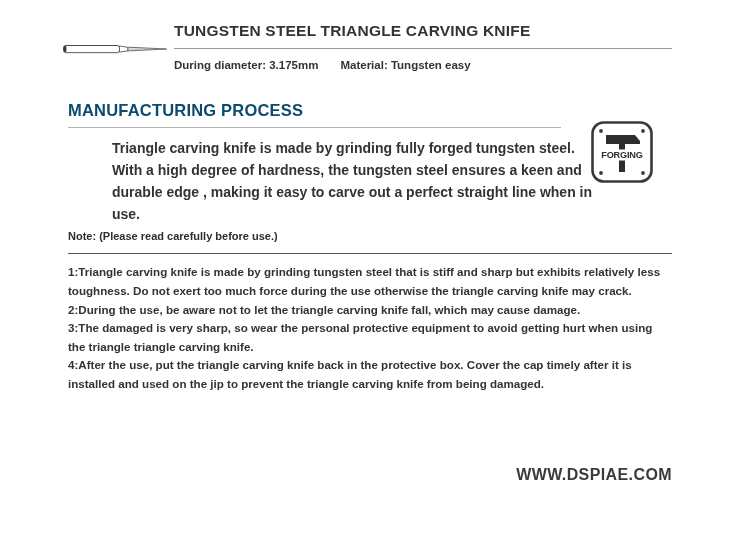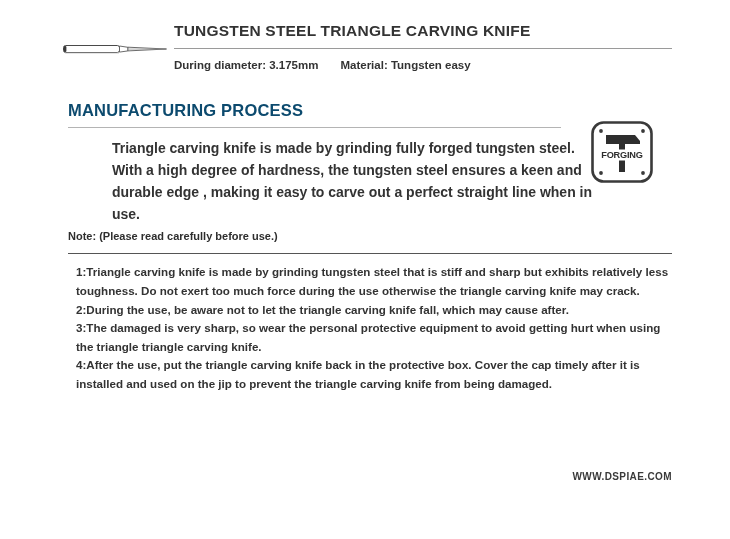--- a/index.html
+++ b/index.html
@@ -120,21 +120,21 @@
     color: #2e2e2e;
     line-height: 20px;
   }
   .rule-note {
     margin-top: 7px;
     width: 604px;
     height: 1.4px;
     background: #555555;
   }
   .note-list {
-    margin: 8px;
+    margin: 0;
     padding: 0;
     list-style: none;
     margin-top: 9px;
   }
   .note-item {
     font-size: 11.6px;
     font-weight: bold;
     line-height: 18.6px;
     color: #333333;
     width: 604px;
@@ -142,21 +142,21 @@
 
   
   .footer {
     position: absolute;
     left: 0;
     top: 466px;
     width: 672px;
     text-align: right;
   }
   .footer-url {
-    font-size: 10px;
+    font-size: 16px;
     font-weight: bold;
     letter-spacing: 0.4px;
     color: #3a3a3a;
   }
 </style>
 </head>
 <body>
 
 <div class="page">
 
@@ -211,21 +211,21 @@
       <rect x="13" y="29.5" width="38" height="11" fill="#ffffff"></rect>
       <text x="32" y="38.4" text-anchor="middle" font-family="'Liberation Sans', sans-serif" font-size="9.2" font-weight="bold" fill="#2e2e2e" letter-spacing="-0.2">FORGING</text>
     </svg>
   </div>
 
   <div class="section-note">
     <div class="note-heading">Note: (Please read carefully before use.)</div>
     <div class="rule-note"></div>
     <ul class="note-list">
       <li class="note-item">1:Triangle carving knife is made by grinding tungsten steel that is stiff and sharp but exhibits relatively less toughness. Do not exert too much force during the use otherwise the triangle carving knife may crack.</li>
-      <li class="note-item">2:During the use, be aware not to let the triangle carving knife fall, which may cause after.</li>
+      <li class="note-item">2:During the use, be aware not to let the triangle carving knife fall, which may cause damage.</li>
       <li class="note-item">3:The damaged is very sharp, so wear the personal protective equipment to avoid getting hurt when using the triangle triangle carving knife.</li>
       <li class="note-item">4:After the use, put the triangle carving knife back in the protective box. Cover the cap timely after it is installed and used on the jip to prevent the triangle carving knife from being damaged.</li>
     </ul>
   </div>
 
   <div class="footer">
     <span class="footer-url">WWW.DSPIAE.COM</span>
   </div>
 
 </div>

